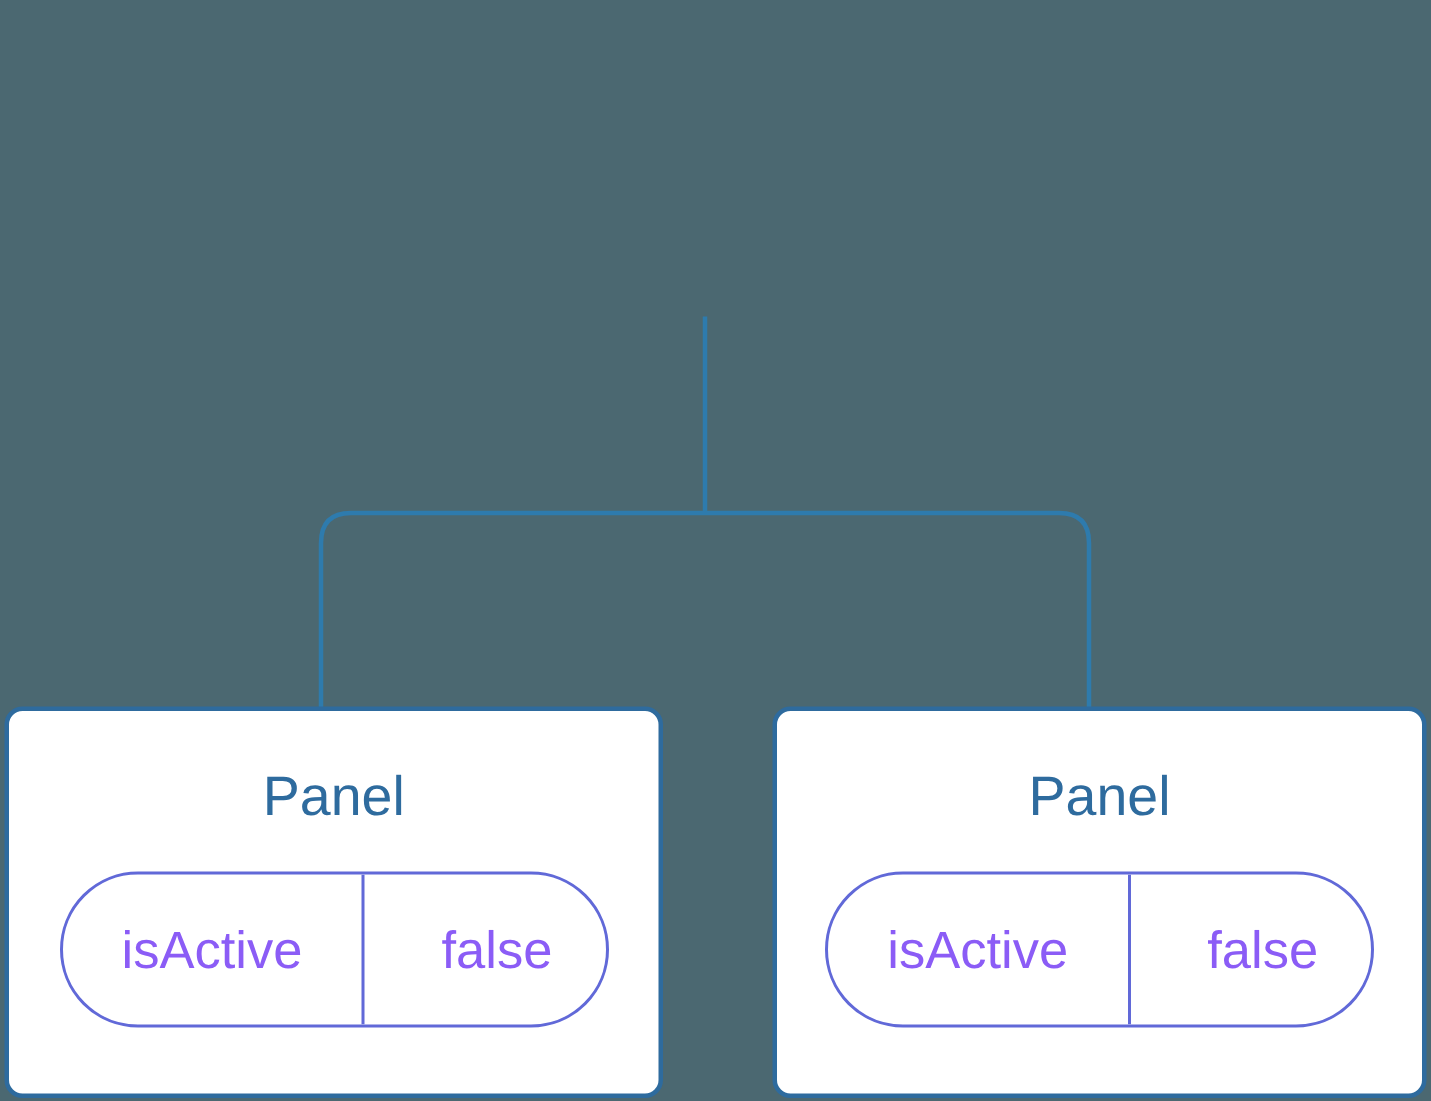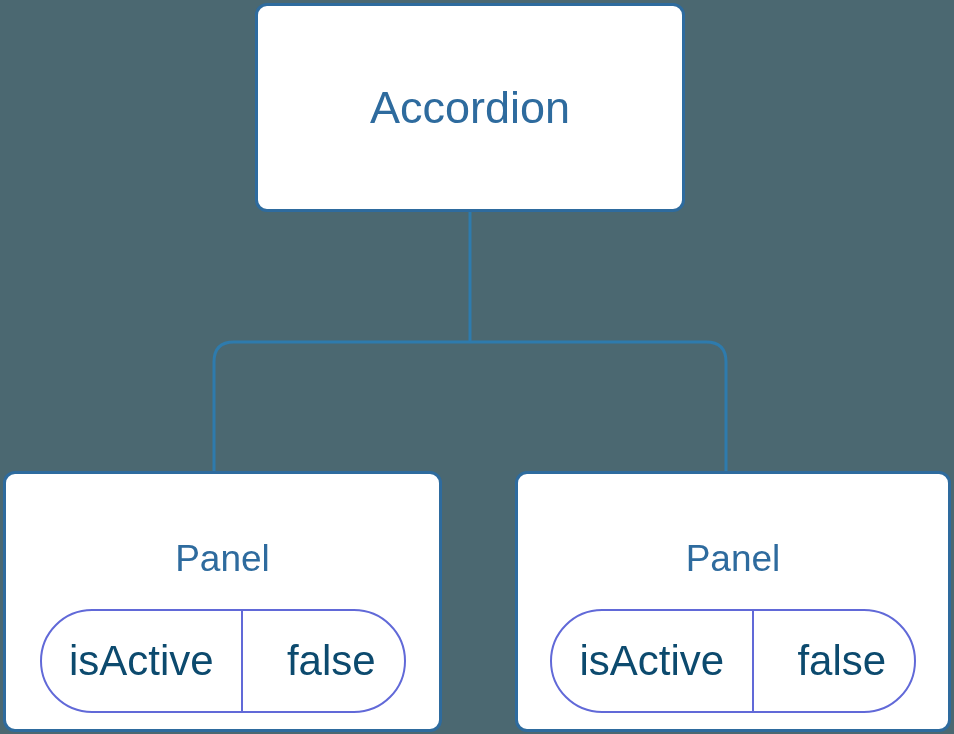--- a/index.html
+++ b/index.html
@@ -74,43 +74,43 @@
     text-align: center;
     white-space: nowrap;
   }
 
   #node-root .node-title {
     font-size: 45px;
   }
 
   .panel-title {
     font-size: 37px;
-    margin-top: 66px;
+    margin-top: 38px;
   }
 
   
   .state-pill {
     margin-top: 32px;
     height: 104px;
     display: flex;
     align-items: stretch;
     border: 2px solid #6169d8;
     border-radius: 52px;
     box-sizing: border-box;
     background: #ffffff;
     overflow: hidden;
   }
 
   .pill-key,
   .pill-val {
     display: flex;
     align-items: center;
     justify-content: center;
-    color: #0c4a6e;
-    font-size: 42px;
+    color: #8b5cf6;
+    font-size: 35px;
     line-height: 1;
     white-space: nowrap;
     box-sizing: border-box;
   }
 
   .pill-key {
     width: 212px;
     border-right: 2px solid #6169d8;
   }
 
@@ -138,23 +138,20 @@
 
   <svg id="connectors" viewBox="0 0 954 734" width="954" height="734" xmlns="http://www.w3.org/2000/svg">
 
     <path d="M 470 211 L 470 342" fill="none" stroke="#2e7bad" stroke-width="3"></path>
 
     <path d="M 470 342 L 234 342 Q 214 342 214 362 L 214 472" fill="none" stroke="#2e7bad" stroke-width="3" stroke-linecap="butt"></path>
 
     <path d="M 470 342 L 706 342 Q 726 342 726 362 L 726 472" fill="none" stroke="#2e7bad" stroke-width="3" stroke-linecap="butt"></path>
   </svg>
 
-  <div class="node-card" id="node-root">
-    <span class="node-title">Accordion</span>
-  </div>
 
   <div class="node-card" id="node-panel-left">
     <span class="node-title panel-title">Panel</span>
     <div class="state-pill">
       <span class="pill-key">isActive</span>
       <span class="pill-val">false</span>
     </div>
   </div>
 
   <div class="node-card" id="node-panel-right">

